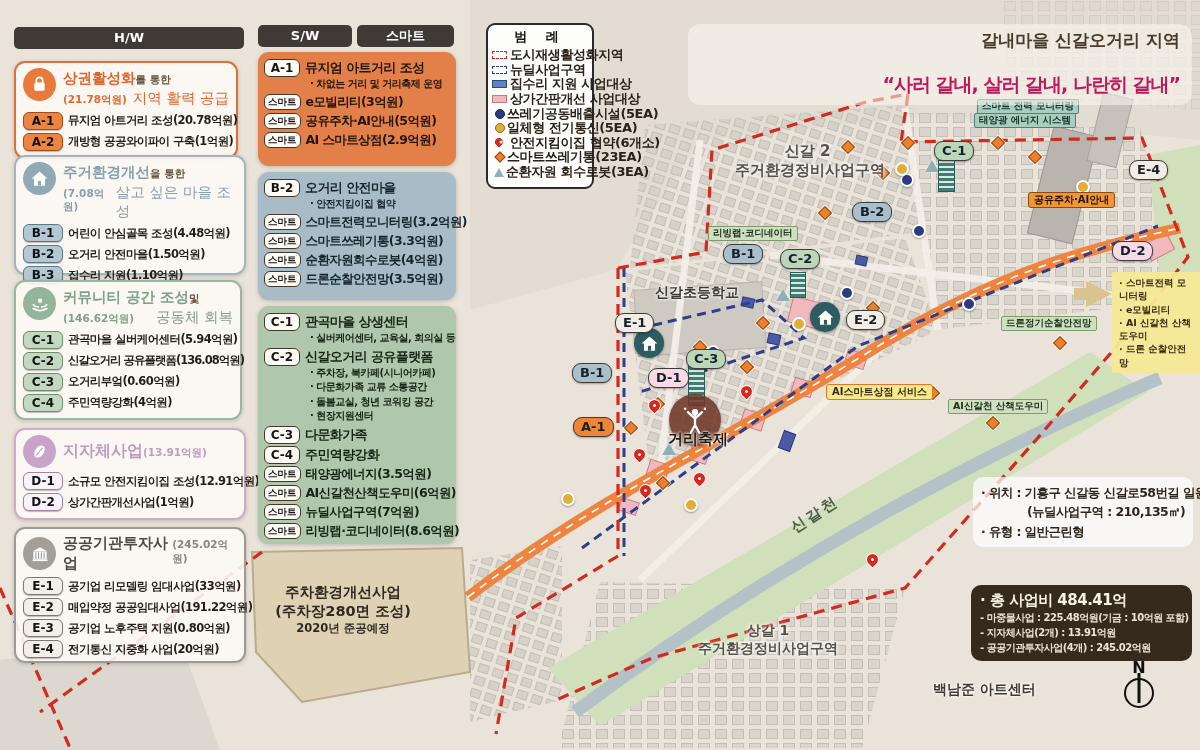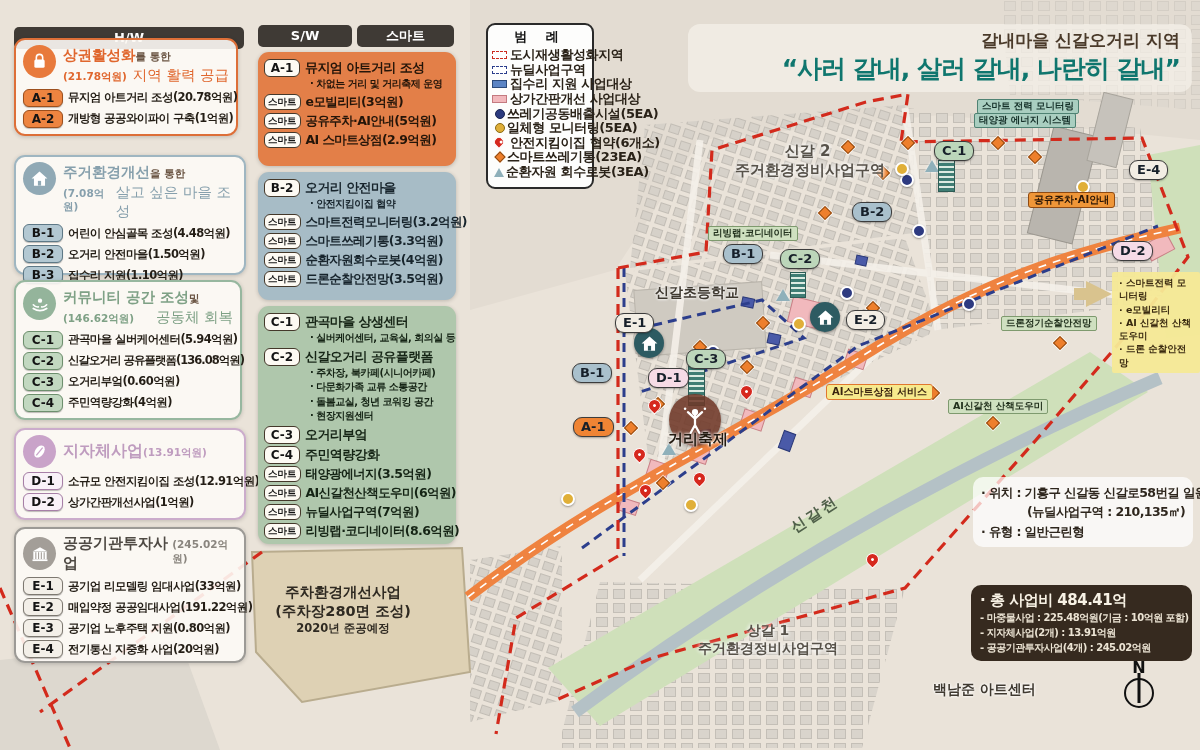--- a/index.html
+++ b/index.html
@@ -68,21 +68,21 @@
   .compass .n { font-size:16px; font-weight:bold; color:#111; line-height:1; }
   .compass .circ { width:30px; height:30px; margin:2px auto 0; border:2.5px solid #111;
     border-radius:50%; position:relative; }
   .compass .needle { position:absolute; left:50%; top:-7px; width:3px; height:30px;
     background:#111; transform:translateX(-50%); }
 
   
   .title-wrap { position:absolute; z-index:4; left:688px; top:24px; width:504px;
     background:rgba(252,248,240,.55); border-radius:12px; padding:5px 12px 7px; text-align:right; }
   .title-region { font-size:17px; font-weight:bold; color:#4a3a2a; }
-  .title-slogan { font-size:25px; font-weight:bold; color:#0f766e; letter-spacing:-1px; }
+  .title-slogan { font-size:19px; font-weight:bold; color:#be185d; letter-spacing:-1px;margin-top:20px; }
 
   
   .colhdr { position:absolute; z-index:5; background:#3f3a35; color:#fff; font-weight:bold;
     font-size:13px; text-align:center; border-radius:5px; line-height:22px; height:22px; }
   .panel { position:absolute; z-index:5; border-radius:11px; border:2.5px solid;
     background:rgba(253,250,245,.9); box-shadow:0 1px 4px rgba(0,0,0,.18); }
   .phead { display:flex; align-items:flex-start; padding:5px 7px 1px; }
   .picon { width:33px; height:33px; border-radius:50%; flex:none; margin-right:7px;
     display:flex; align-items:center; justify-content:center; }
   .ptitle { flex:1; line-height:1.3; }
@@ -355,21 +355,21 @@
 
   <div class="title-wrap">
     <div class="title-region">갈내마을 신갈오거리 지역</div>
     <div class="title-slogan">“사러 갈내, 살러 갈내, 나란히 갈내”</div>
   </div>
 
   <div class="colhdr" style="left:14px;top:27px;width:230px">H/W</div>
   <div class="colhdr" style="left:258px;top:25px;width:94px">S/W</div>
   <div class="colhdr" style="left:357px;top:25px;width:97px">스마트</div>
 
-  <div class="panel" style="left:14px;top:38px;width:224px;height:98px;border-color:#dd6f38">
+  <div class="panel" style="left:14px;top:61px;width:224px;height:98px;border-color:#dd6f38">
     <div class="phead">
       <div class="picon" style="background:#e87a3c">
         <svg viewBox="0 0 24 24" width="19" height="19">
             <path d="M8 10 V7 a4 4 0 0 1 8 0 V10" fill="none" stroke="#fff" stroke-width="2"></path>
             <rect x="5.5" y="9.5" width="13" height="10.5" rx="2" fill="#fff"></rect>
           </svg>
       </div>
       <div class="ptitle">
         <div><span class="t-main" style="color:#e0672e">상권활성화</span><span class="t-suffix">를 통한</span></div>
         <div class="t-line2">
@@ -562,21 +562,21 @@
     <div class="swrow">
         <span class="wbadge big">C-2</span>
         <span class="swlabel" style="font-size:13px">신갈오거리 공유플랫폼</span>
       </div>
     <div class="swsub">· 주차장, 북카페(시니어카페)</div>
     <div class="swsub">· 다문화가족 교류 소통공간</div>
     <div class="swsub">· 돌봄교실, 청년 코워킹 공간</div>
     <div class="swsub">· 현장지원센터</div>
     <div class="swrow">
         <span class="wbadge big">C-3</span>
-        <span class="swlabel" style="font-size:13px">오거리부엌</span>
+        <span class="swlabel" style="font-size:13px">다문화가족</span>
       </div>
     <div class="swrow">
         <span class="wbadge big">C-4</span>
         <span class="swlabel" style="font-size:13px">주민역량강화</span>
       </div>
     <div class="swrow">
         <span class="wbadge sm">스마트</span>
         <span class="swlabel">태양광에너지(3.5억원)</span>
       </div>
     <div class="swrow">
@@ -610,21 +610,21 @@
     <div class="lrow">
         <span class="lsym s-rect s-pink"></span>
         <span class="llabel">상가간판개선 사업대상</span>
       </div>
     <div class="lrow">
         <span class="lsym s-circ s-navy"></span>
         <span class="llabel">쓰레기공동배출시설(5EA)</span>
       </div>
     <div class="lrow">
         <span class="lsym s-circ s-yel"></span>
-        <span class="llabel">일체형 모니터링(5EA)</span>
+        <span class="llabel">일체형 전기통신(5EA)</span>
       </div>
     <div class="lrow">
         <span class="lsym s-pin-wrap">
           <span class="pin"></span>
         </span>
         <span class="llabel">안전지킴이집 협약(6개소)</span>
       </div>
     <div class="lrow">
         <span class="lsym s-dia"></span>
         <span class="llabel">스마트쓰레기통(23EA)</span>

